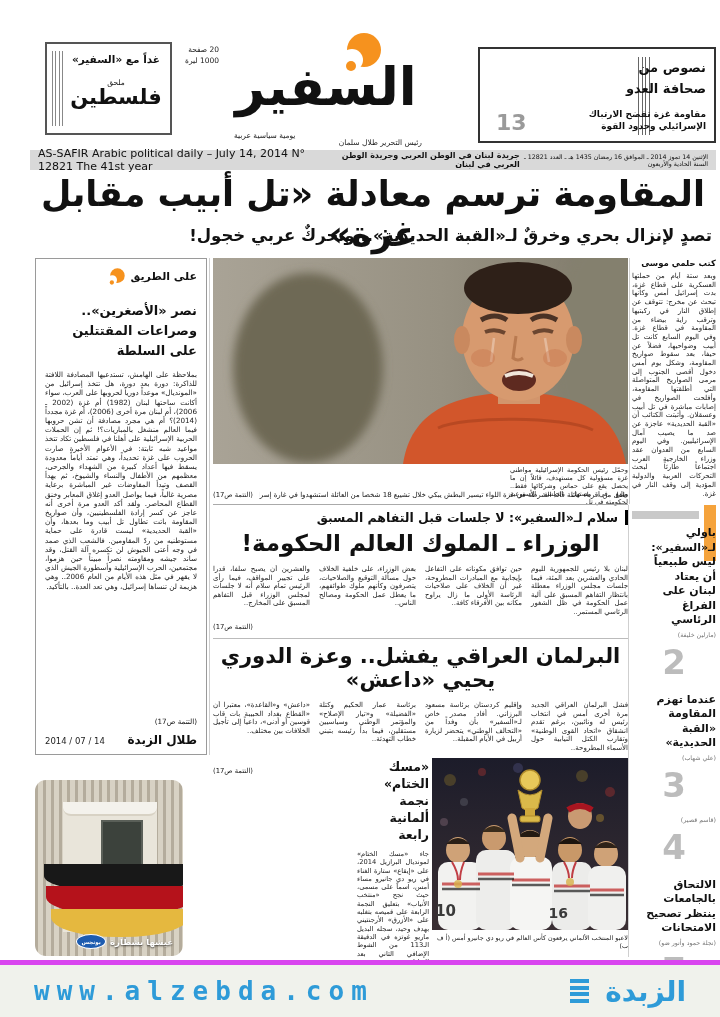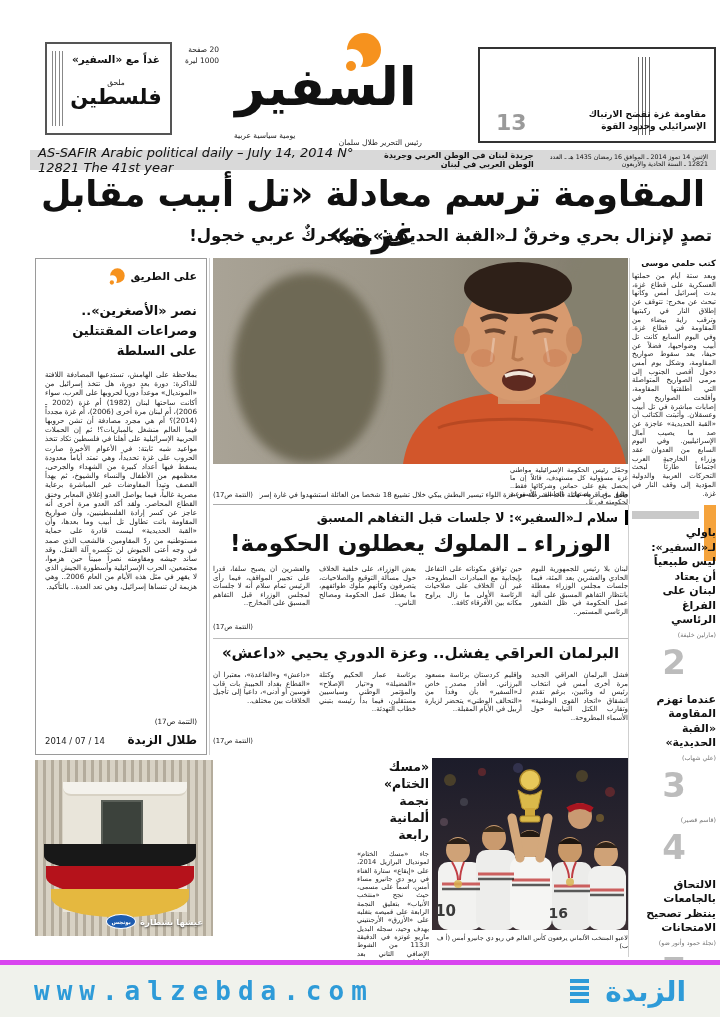--- a/index.html
+++ b/index.html
@@ -27,21 +27,21 @@
   .enemy-hatch { position:absolute; left:158px; top:8px; height:78px; width:12px;
     background:repeating-linear-gradient(90deg,#666 0 1px,transparent 1px 3.5px); }
   .enemy-title { position:absolute; right:8px; top:8px; width:84px; text-align:right; font-size:13px; font-weight:bold; line-height:21px; }
   .enemy-sub { position:absolute; right:8px; bottom:9px; width:150px; font-size:9px; font-weight:bold; line-height:12px; }
   .enemy-page { position:absolute; left:16px; bottom:6px; font-size:22px; font-weight:900; color:#9a9a9a; }
   
   .dateline { position:absolute; left:30px; top:150px; width:686px; height:20px; background:#d9d9d9;
     display:flex; align-items:center; justify-content:space-between; padding:0 8px; }
   .dl-ar { font-size:6.3px; color:#111; }
   .dl-center { font-size:8px; font-weight:bold; }
-  .dl-en { font-size:13px; direction:ltr;font-style:italic; }
+  .dl-en { font-size:11px; direction:ltr; }
   
   .headline { position:absolute; left:30px; top:174px; width:686px; text-align:center; font-size:35px; font-weight:900; letter-spacing:-1px; }
   .subheadline { position:absolute; left:30px; top:226px; width:682px; text-align:right; font-size:16.5px; font-weight:bold; }
   
   .vrule { position:absolute; width:0; border-left:1px solid #cfcfcf; }
   
   .road { position:absolute; left:35px; top:258px; width:172px; height:497px; border:1px solid #9a9a9a;
     padding:8px 9px 7px; display:flex; flex-direction:column; background:#fff; }
   .road-header { display:flex; align-items:center; gap:5px; }
   .road-header-label { font-size:11px; font-weight:900; }
@@ -65,34 +65,34 @@
   .mid { position:absolute; left:213px; top:504px; width:415px; border-top:1px solid #aaa; padding-top:5px; }
   .kicker { font-size:12.5px; font-weight:bold; text-align:right; }
   .kicker-bar { border-right:3px solid #000; padding-right:7px; }
   .head-gov { font-size:23px; font-weight:900; text-align:center; margin:5px 0 9px; }
   .cols4 { display:flex; gap:9px; overflow:hidden; }
   .cols4 .col { flex:1; font-size:7px; line-height:8.6px; text-align:justify; color:#1a1a1a; }
   .cols-gov { height:56px; }
   .cols-iraq { height:64px; }
   .cont-left { font-size:6.8px; text-align:left; margin-top:2px; }
   .art-sep { border-top:1px solid #bbb; margin:7px 0 5px; }
-  .head-iraq { font-size:15px; font-weight:900; text-align:center; margin:3px 0 9px; }
+  .head-iraq { font-size:21px; font-weight:900; text-align:center; margin:3px 0 9px; }
   
   .sidebar { position:absolute; left:632px; top:505px; width:84px; height:452px; }
   .sb-graybar { position:absolute; top:6px; right:17px; left:0; height:8px; background:#c9c9c9; }
   .sb-orangebar { position:absolute; top:0; right:0; width:12px; height:56px; background:#F5A33C; }
   .sb-items { position:absolute; top:21px; left:0; right:0; }
   .sb-item { margin-bottom:12px; text-align:right; }
   .sb-title { font-size:11px; font-weight:900; line-height:14.5px; }
   .sb-item-first .sb-title { padding-left:0; margin-left:0; padding-right:0; width:70px; }
   .sb-byline { font-size:6.3px; color:#777; margin-top:3px; }
   .sb-num { font-size:34px; font-weight:900; color:#bcbcbc; text-align:center; line-height:38px; margin:5px 0 2px; }
   
-  .photo-flag { position:absolute; left:35px; top:760px; width:178px; height:176px; overflow:hidden;
-    background:repeating-linear-gradient(90deg,#b4ac9c 0 3px,#d8d2c4 3px 8px); }
+  .photo-flag { position:absolute; left:35px; top:780px; width:148px; height:176px; overflow:hidden;
+    background:repeating-linear-gradient(90deg,#b4ac9c 0 3px,#d8d2c4 3px 8px);border-radius:11px; }
   .flag-wall { position:absolute; left:28px; right:26px; top:22px; bottom:24px; background:#e9e5da; }
   .flag-awning { position:absolute; left:28px; right:26px; top:22px; height:14px; background:#f4f2ec; border-bottom:2px solid #d8d2c4; border-radius:0 0 8px 8px; }
   .flag-window { position:absolute; left:66px; top:40px; width:42px; height:52px; background:#3c423c; border:2px solid #5a5f58; }
   .flag-cloth { position:absolute; left:9px; top:84px; width:152px; }
   .flag-band { margin:0 auto; }
   .flag-black { width:152px; height:28px; background:#181818; border-radius:0 0 45% 45% / 0 0 16px 16px; }
   .flag-red { width:148px; height:29px; background:#b5121b; border-radius:0 0 45% 45% / 0 0 18px 18px; margin-top:-6px; }
   .flag-gold { width:138px; height:28px; background:#e5b83f; border-radius:0 0 48% 48% / 0 0 20px 20px; margin-top:-6px; }
   .flag-overlay { position:absolute; bottom:7px; right:10px; display:flex; align-items:center; gap:4px; }
   .flag-overlay-text { color:#fff; font-size:8.5px; font-weight:bold; text-shadow:0 1px 2px rgba(0,0,0,.7); }
@@ -137,20 +137,24 @@
       <circle cx="10" cy="30" r="11" fill="#ffffff"></circle>
       <circle cx="9" cy="36" r="5" fill="#F6921E"></circle>
     </svg>
     <div class="logo-text">السفير</div>
     <div class="logo-tag">يومية سياسية عربية</div>
     <div class="logo-editor">رئيس التحرير طلال سلمان</div>
   </div>
 
   <div class="enemy-box">
     <div class="enemy-hatch"></div>
+    <div class="enemy-title">
+      <span>نصوص من</span><br>
+      <span>صحافة العدو</span>
+    </div>
     <div class="enemy-sub">مقاومة غزة تفضح الارتباك الإسرائيلي وحدود القوة</div>
     <div class="enemy-page">13</div>
   </div>
 
   <div class="dateline">
     <span class="dl-ar">الإثنين 14 تموز 2014 ـ الموافق 16 رمضان 1435 هـ ـ العدد 12821 ـ السنة الحادية والأربعون</span>
     <span class="dl-center">جريدة لبنان في الوطن العربي وجريدة الوطن العربي في لبنان</span>
     <span class="dl-en">AS-SAFIR Arabic political daily – July 14, 2014 N° 12821 The 41st year</span>
   </div>
 
@@ -229,21 +233,21 @@
 
   <div class="lead-col">
     <div class="lead-byline">كتب حلمي موسى</div>
     <div class="lead-body">وبعد ستة أيام من حملتها العسكرية على قطاع غزة، بدت إسرائيل أمس وكأنها تبحث عن مخرج: تتوقف عن إطلاق النار في ركبتيها وترقب راية بيضاء من المقاومة في قطاع غزة. وفي اليوم السابع كانت تل أبيب وضواحيها، فضلاً عن حيفا، بعد سقوط صواريخ المقاومة، وشكل يوم أمس دخول أقصى الجنوب إلى مرمى الصواريخ المتواصلة التي أطلقتها المقاومة، وأفلحت الصواريخ في إصابات مباشرة في تل أبيب وعسقلان. وأثبتت الكتائب أن «القبة الحديدية» عاجزة عن صد ما يصيب آمال الإسرائيليين. وفي اليوم السابع من العدوان عقد وزراء الخارجية العرب اجتماعاً طارئاً لبحث التحركات العربية والدولية المؤدية إلى وقف النار في غزة.</div>
   </div>
 
   <div class="mid">
     <div class="kicker">
       <span class="kicker-bar">سلام لـ«السفير»: لا جلسات قبل التفاهم المسبق</span>
     </div>
-    <h2 class="head-gov">الوزراء ـ الملوك يعطلون الحكومة!</h2>
+    <h2 class="head-gov">الوزراء ـ الملوك العالم الحكومة!</h2>
     <div class="cols4 cols-gov">
       <div class="col">لبنان بلا رئيس للجمهورية لليوم الحادي والعشرين بعد المئة، فيما جلسات مجلس الوزراء معطلة بانتظار التفاهم المسبق على آلية عمل الحكومة في ظل الشغور الرئاسي المستمر..</div>
       <div class="col">حين توافق مكوناته على التفاعل بإيجابية مع المبادرات المطروحة، غير أن الخلاف على صلاحيات الرئاسة الأولى ما زال يراوح مكانه بين الأفرقاء كافة..</div>
       <div class="col">بعض الوزراء، على خلفية الخلاف حول مسألة التوقيع والصلاحيات، يتصرفون وكأنهم ملوك طوائفهم، ما يعطل عمل الحكومة ومصالح الناس..</div>
       <div class="col">والعشرين أن يصبح سلفاً، قدراً على تجيير المواقف، فيما رأى الرئيس تمام سلام أنه لا جلسات لمجلس الوزراء قبل التفاهم المسبق على المخارج..</div>
     </div>
     <div class="cont-left">(التتمة ص17)</div>
 
     <div class="art-sep"></div>
 

